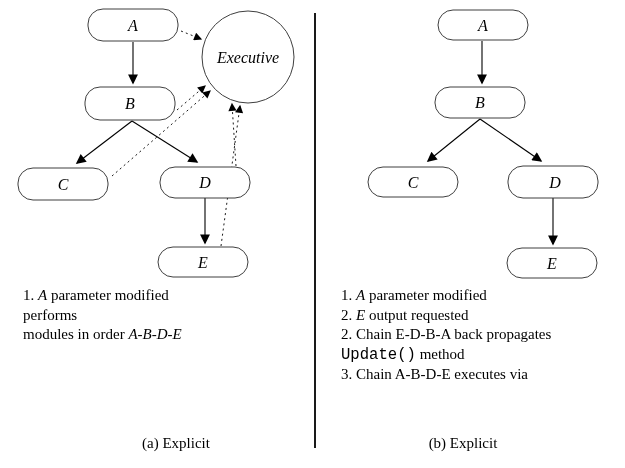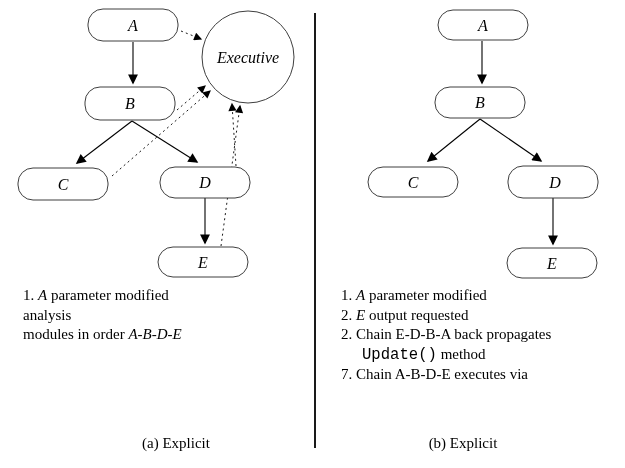--- a/index.html
+++ b/index.html
@@ -13,21 +13,21 @@
   svg .node{fill:#ffffff;stroke:#3f3f3f;stroke-width:1;}
   svg text.nlabel{
     font-family:"Liberation Serif",serif;font-style:italic;
     font-size:16px;fill:#000;text-anchor:middle;
   }
   .divider{position:absolute;left:314px;top:13px;width:1.5px;height:435px;background:#1a1a1a;}
   .steps{position:absolute;font-size:15px;line-height:19.5px;white-space:nowrap;}
   .steps-left{left:23px;top:286px;}
   .steps-right{left:341px;top:286px;}
   .it{font-style:italic;}
-  .mono{font-family:"Liberation Mono","DejaVu Sans Mono",monospace;font-size:15.6px;margin-left:21px;}
+  .mono{font-family:"Liberation Mono","DejaVu Sans Mono",monospace;font-size:15.6px;}
   .caption{position:absolute;top:435px;font-size:15px;text-align:center;}
   .caption-left{left:0;width:352px;}
   .caption-right{left:315px;width:296px;}
 </style>
 </head>
 <body>
 
 <div class="canvas">
 
   <svg width="315" height="290" viewBox="0 0 315 290">
@@ -85,28 +85,28 @@
 
     <text class="nlabel" x="168" y="30.5">A</text>
     <text class="nlabel" x="165" y="108">B</text>
     <text class="nlabel" x="98" y="187.5">C</text>
     <text class="nlabel" x="240" y="187.5">D</text>
     <text class="nlabel" x="237" y="268.5">E</text>
   </svg>
 
   <div class="steps steps-left">
     <div><span>1. </span><span class="it">A</span><span> parameter modified</span></div>
-    <div><span>analysis</span></div>
+    <div><span>performs</span></div>
     <div><span>modules in order </span><span class="it">A-B-D-E</span></div>
   </div>
 
   <div class="steps steps-right">
     <div><span>1. </span><span class="it">A</span><span> parameter modified</span></div>
     <div><span>2. </span><span class="it">E</span><span> output requested</span></div>
     <div><span>2. Chain E-D-B-A back propagates</span></div>
     <div><span class="mono">Update()</span><span> method</span></div>
-    <div><span>7. Chain A-B-D-E executes via</span></div>
+    <div><span>3. Chain A-B-D-E executes via</span></div>
   </div>
 
   <div class="caption caption-left">(a) Explicit</div>
   <div class="caption caption-right">(b) Explicit</div>
 
 </div>
 
 </body></html>

